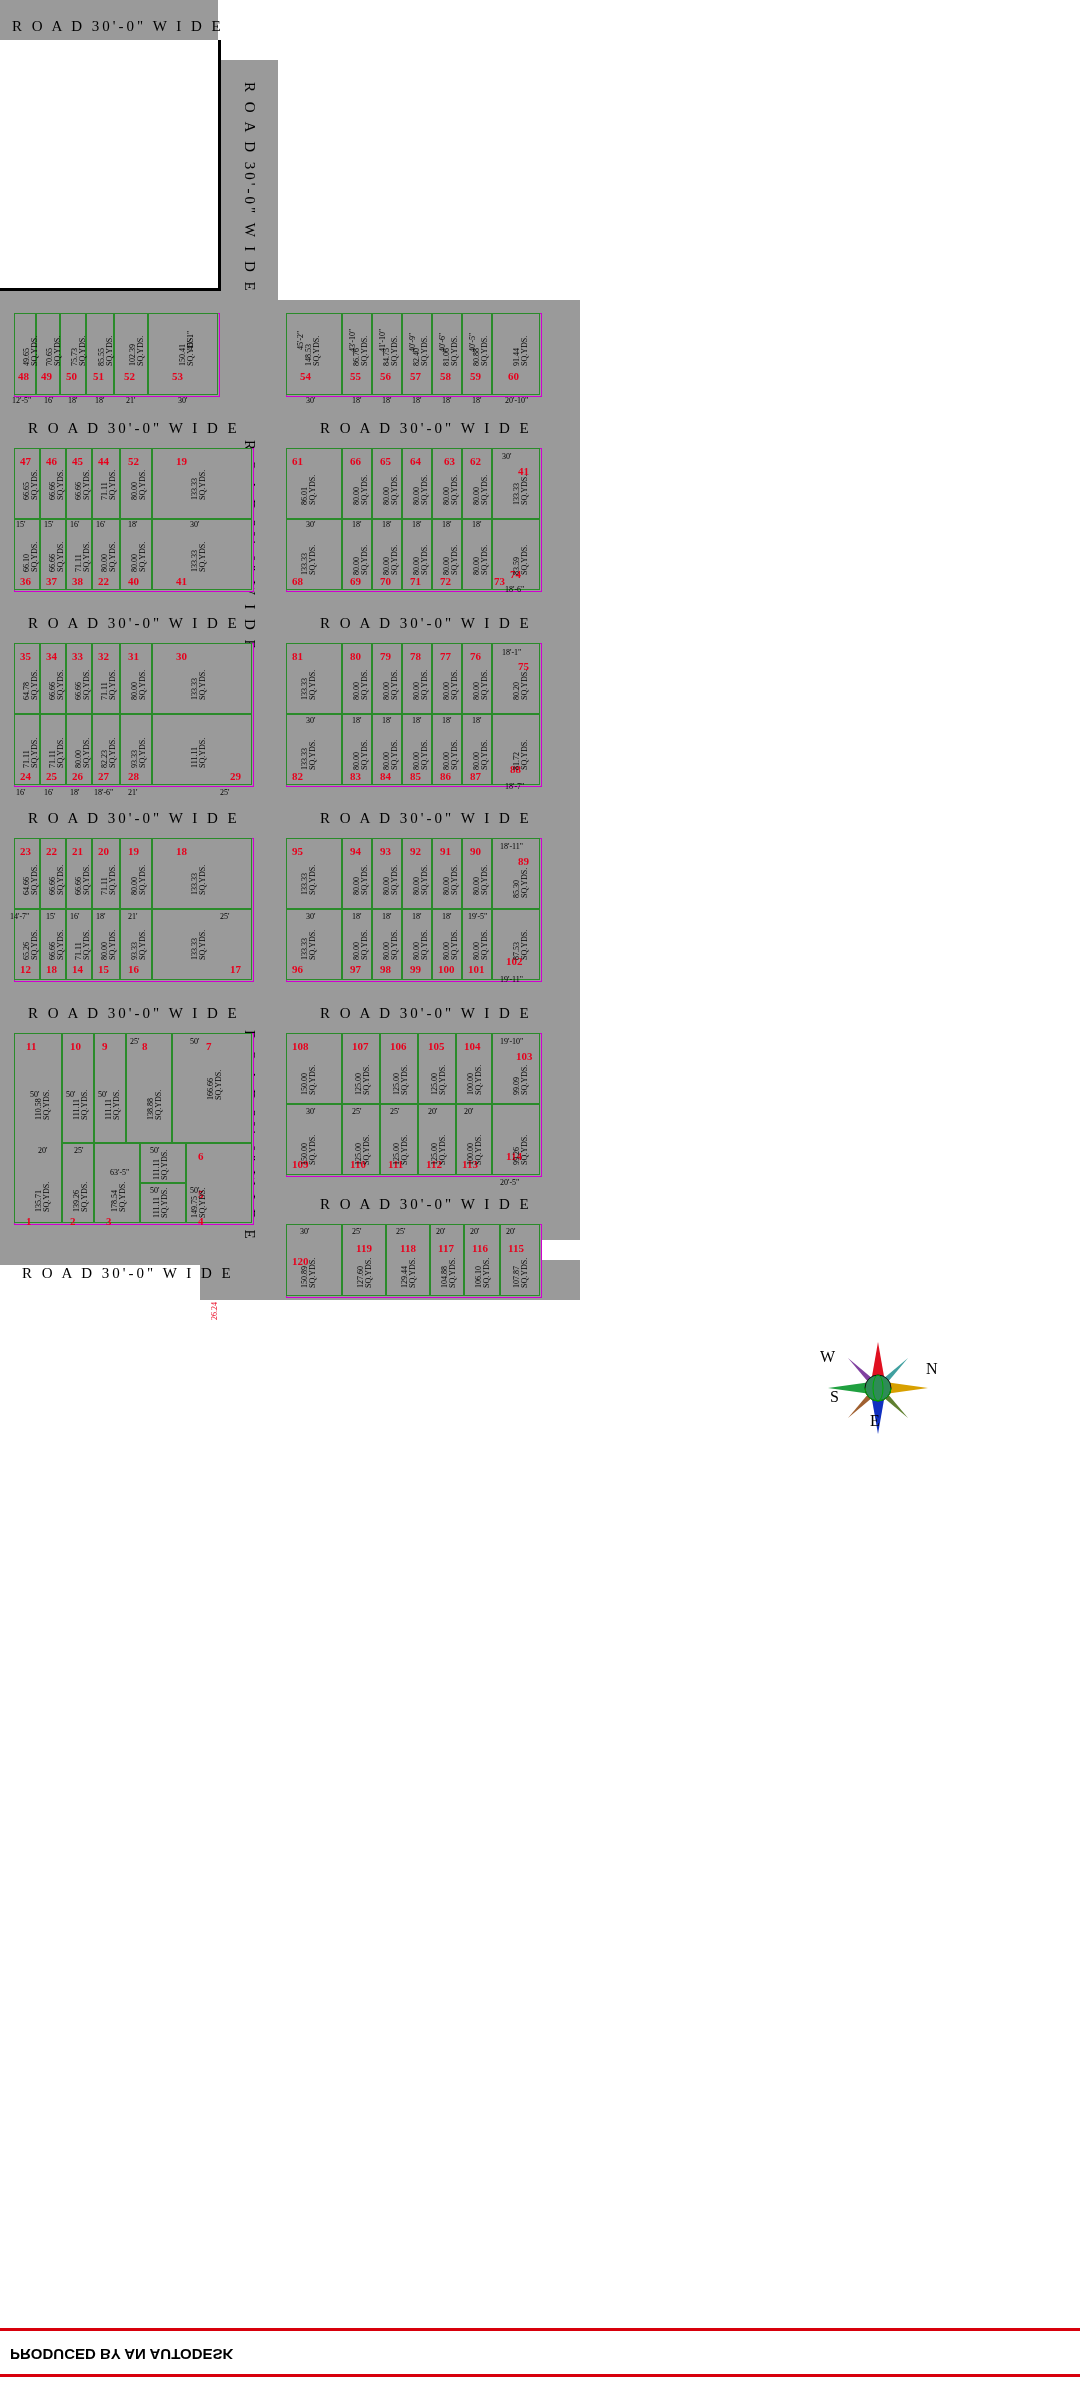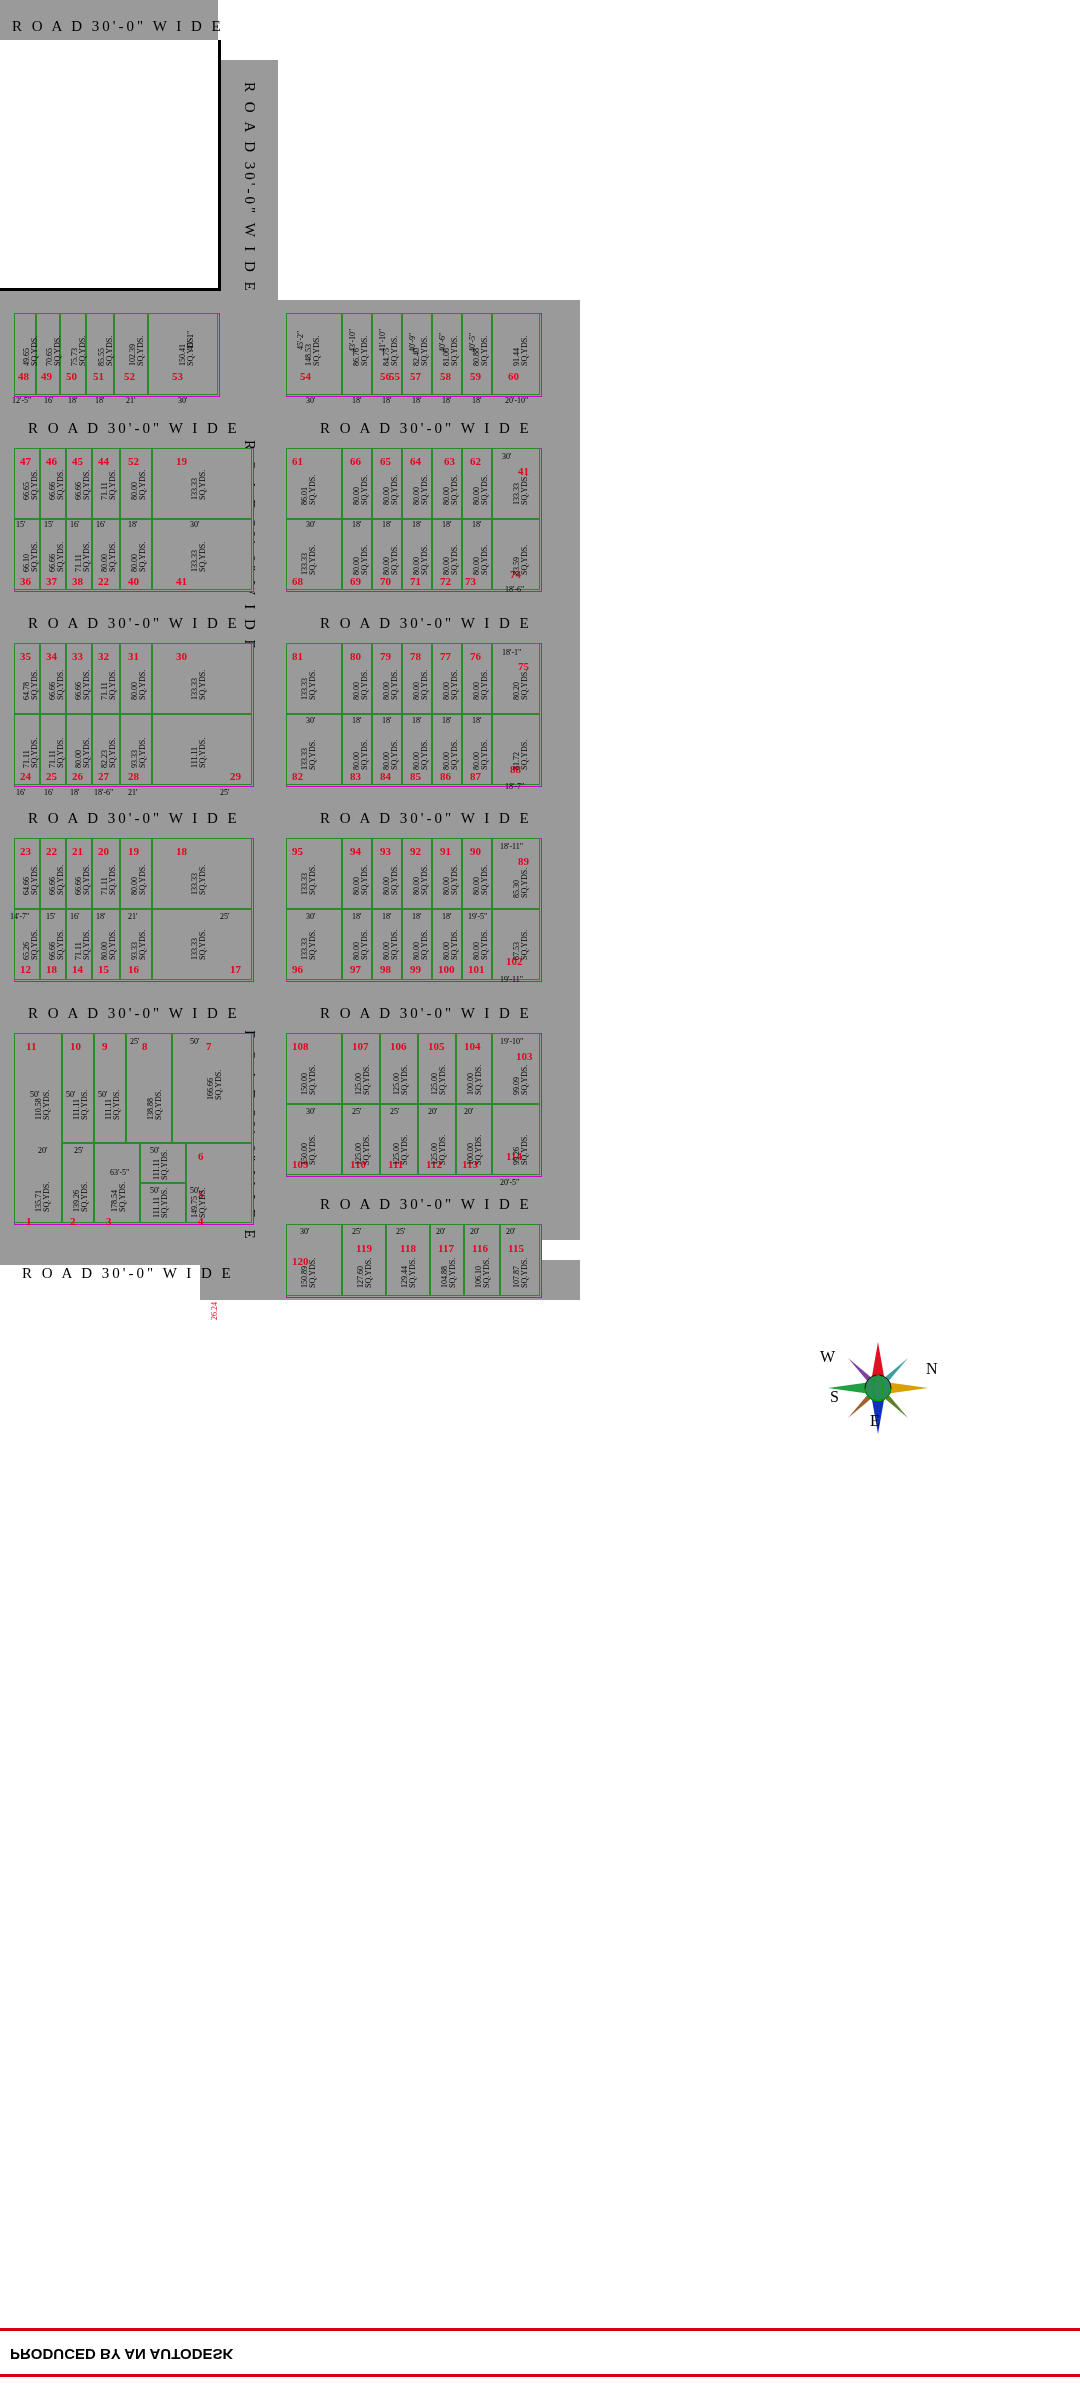--- a/index.html
+++ b/index.html
@@ -119,21 +119,21 @@
 
   <div class="plot" style="left:286px;top:313px;width:56px;height:82px;"></div>
   <div class="plot" style="left:342px;top:313px;width:30px;height:82px;"></div>
   <div class="plot" style="left:372px;top:313px;width:30px;height:82px;"></div>
   <div class="plot" style="left:402px;top:313px;width:30px;height:82px;"></div>
   <div class="plot" style="left:432px;top:313px;width:30px;height:82px;"></div>
   <div class="plot" style="left:462px;top:313px;width:30px;height:82px;"></div>
   <div class="plot" style="left:492px;top:313px;width:48px;height:82px;"></div>
 
   <div class="plotno" style="left:300px;top:370px;">54</div>
-  <div class="plotno" style="left:350px;top:370px;margin-left:39px;">55</div>
+  <div class="plotno" style="left:350px;top:370px;">55</div>
   <div class="plotno" style="left:380px;top:370px;">56</div>
   <div class="plotno" style="left:410px;top:370px;">57</div>
   <div class="plotno" style="left:440px;top:370px;">58</div>
   <div class="plotno" style="left:470px;top:370px;">59</div>
   <div class="plotno" style="left:508px;top:370px;">60</div>
 
   <div class="area" style="left:304px;top:366px;">148.53</div>
   <div class="area" style="left:352px;top:366px;">86.76</div>
   <div class="area" style="left:382px;top:366px;">84.75</div>
   <div class="area" style="left:412px;top:366px;">82.40</div>
@@ -253,21 +253,21 @@
   <div class="plotno" style="left:410px;top:455px;">64</div>
   <div class="plotno" style="left:444px;top:455px;">63</div>
   <div class="plotno" style="left:470px;top:455px;">62</div>
   <div class="plotno" style="left:518px;top:465px;">41</div>
 
   <div class="plotno" style="left:292px;top:575px;">68</div>
   <div class="plotno" style="left:350px;top:575px;">69</div>
   <div class="plotno" style="left:380px;top:575px;">70</div>
   <div class="plotno" style="left:410px;top:575px;">71</div>
   <div class="plotno" style="left:440px;top:575px;">72</div>
-  <div class="plotno" style="left:465px;top:575px;font-family:Liberation Serif, serif;">73</div>
+  <div class="plotno" style="left:494px;top:575px;font-family:Liberation Serif, serif;">73</div>
   <div class="plotno" style="left:510px;top:568px;">74</div>
 
   <div class="area" style="left:300px;top:505px;">86.01</div>
   <div class="area" style="left:352px;top:505px;">80.00</div>
   <div class="area" style="left:382px;top:505px;">80.00</div>
   <div class="area" style="left:412px;top:505px;">80.00</div>
   <div class="area" style="left:442px;top:505px;">80.00</div>
   <div class="area" style="left:472px;top:505px;">80.00</div>
   <div class="area" style="left:512px;top:505px;">133.33</div>
   <div class="area" style="left:308px;top:505px;">SQ.YDS.</div>

